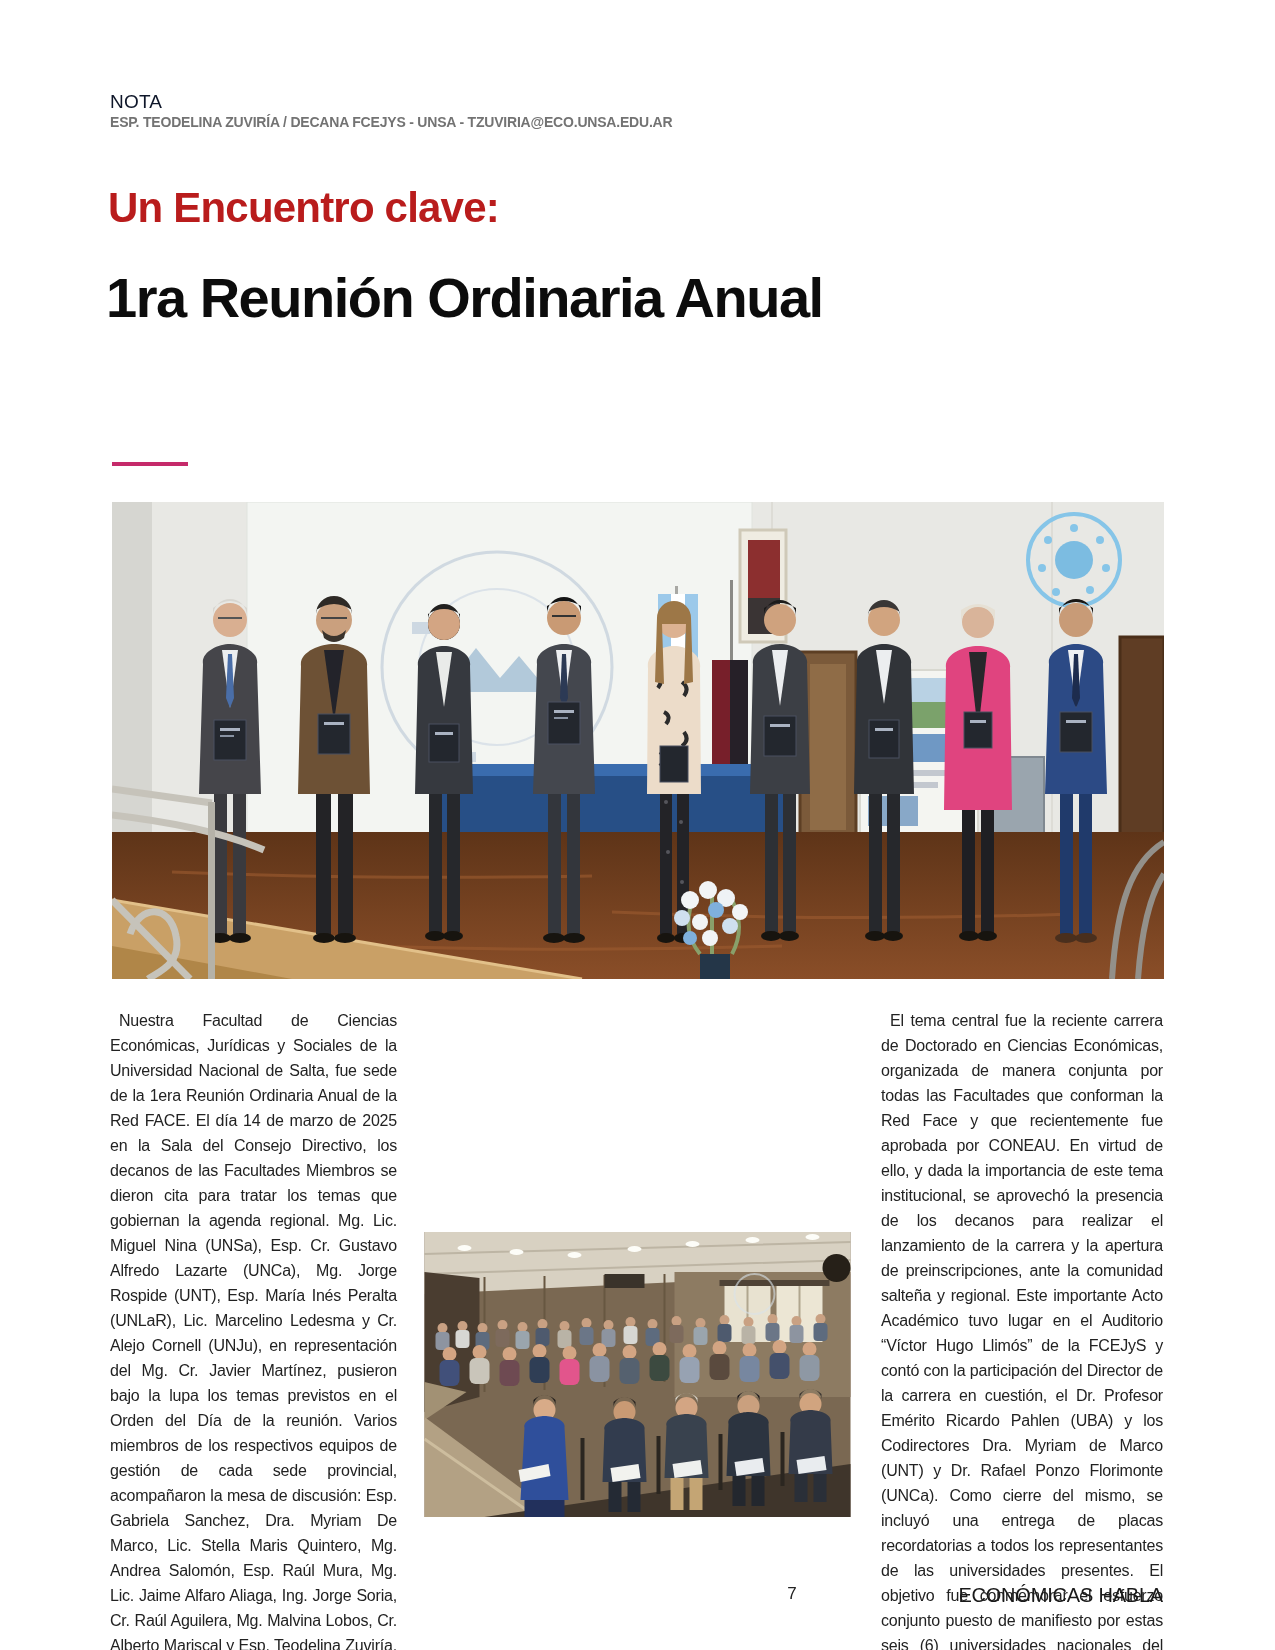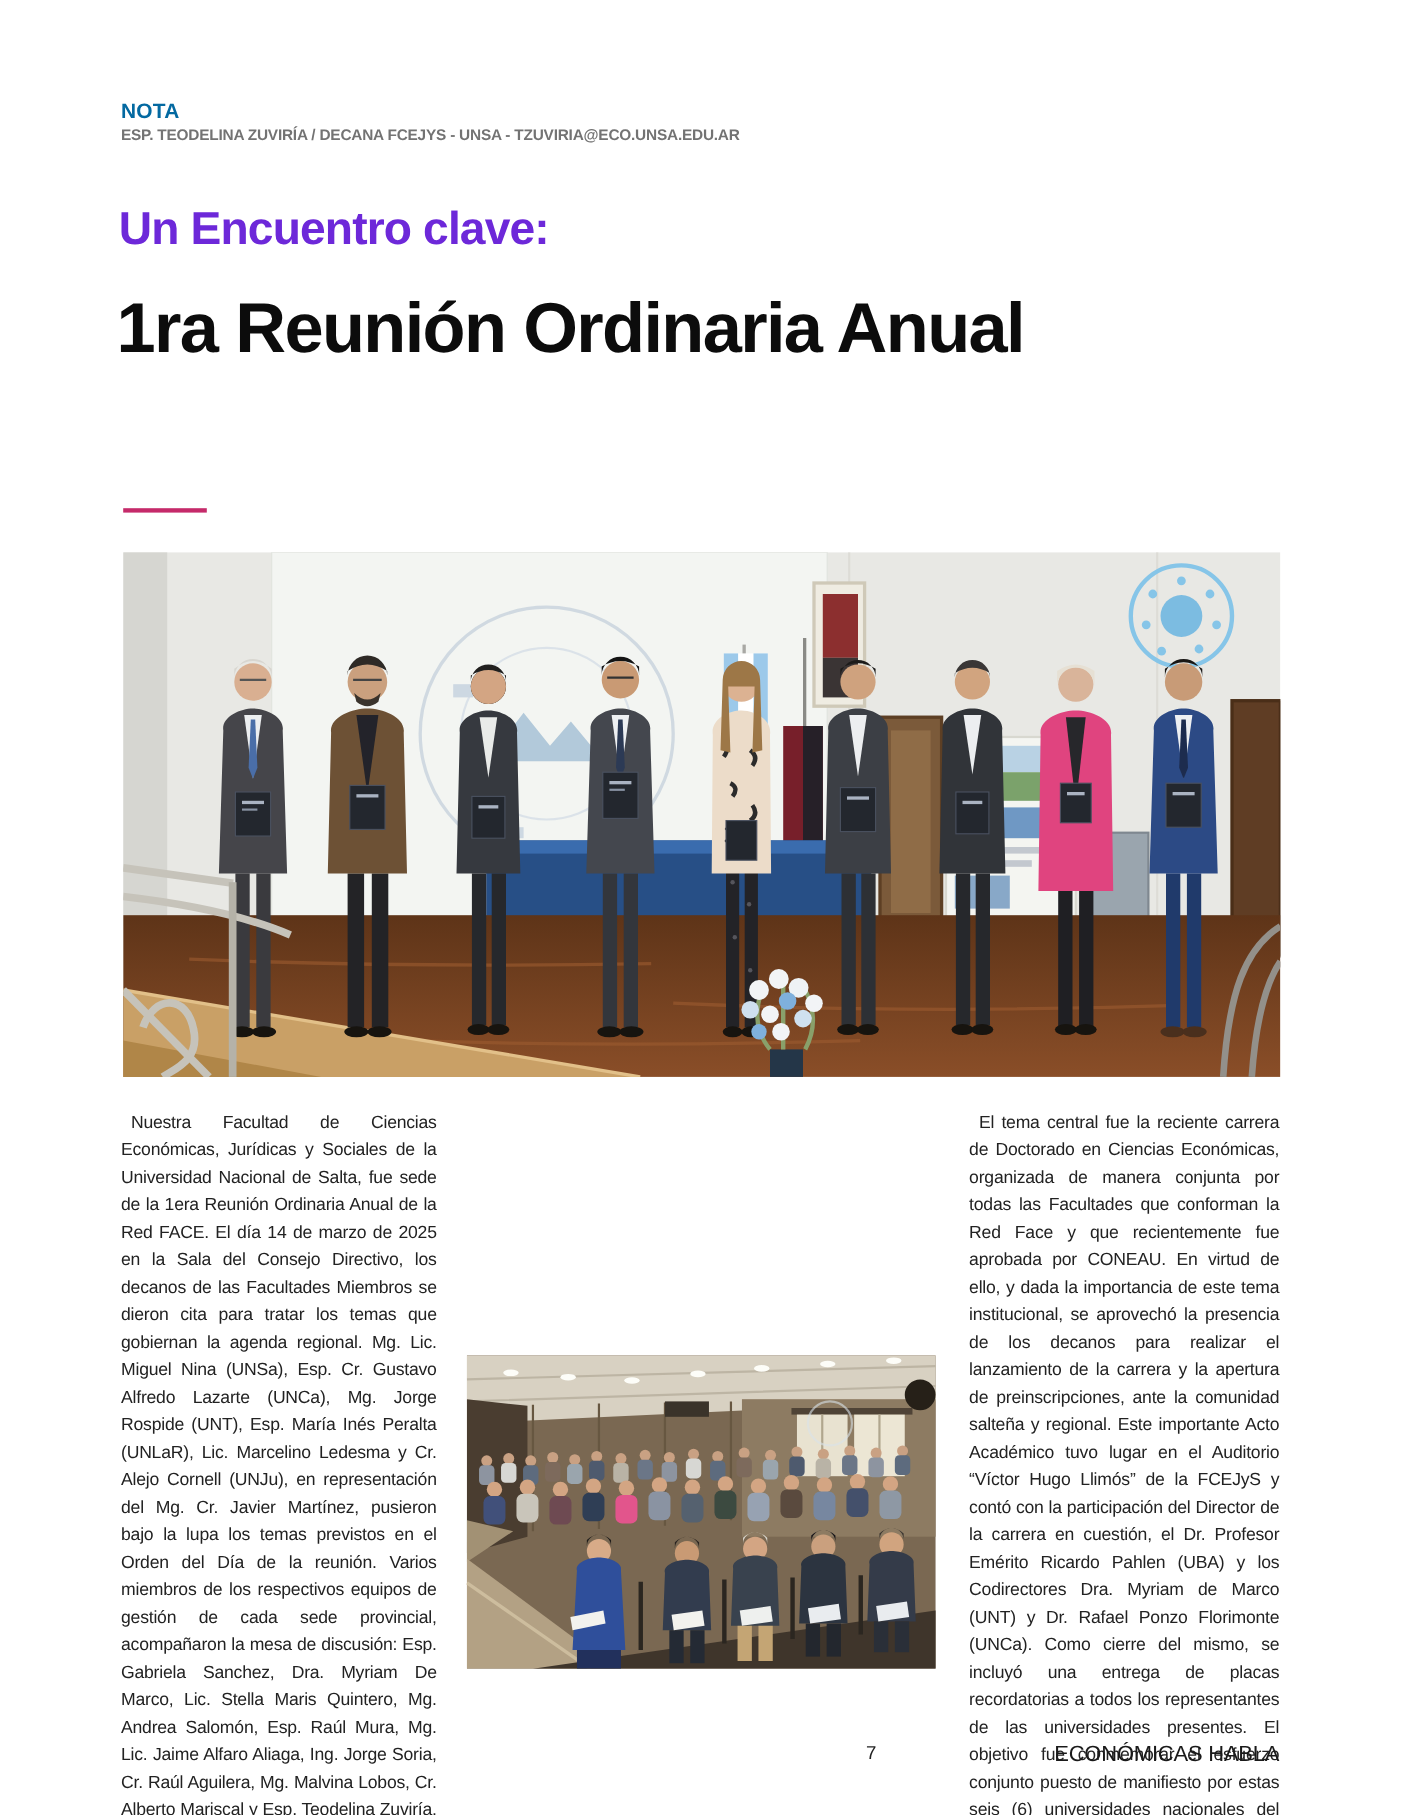--- a/index.html
+++ b/index.html
@@ -2,33 +2,33 @@
 <html><head>
 <meta charset="utf-8">
 <style>
   html,body{margin:0;padding:0;}
   body{
     width:1275px;height:1650px;position:relative;background:#ffffff;
     font-family:"Liberation Sans", sans-serif;color:#1f1f1f;overflow:hidden;
   }
   .abs{position:absolute;}
   .kicker{
-    left:110px;top:91px;font-size:19px;font-weight:700;color:#0369a1;
+    left:110px;top:91px;font-size:19px;font-weight:400;color:#0f172a;
     letter-spacing:.2px;
   }
   .byline{
     left:110px;top:114px;font-size:14px;font-weight:700;color:#737373;
     letter-spacing:-0.2px;
   }
   .title-small{
-    left:108px;top:184px;font-size:42px;font-weight:700;color:#6d28d9;
+    left:108px;top:184px;font-size:42px;font-weight:700;color:#b91c1c;
     letter-spacing:-0.8px;
   }
   .title-big{
-    left:106px;top:254px;font-size:64px;font-weight:700;color:#0c0c0c;
+    left:106px;top:254px;font-size:56px;font-weight:700;color:#0c0c0c;
     letter-spacing:-1.5px;line-height:88px;white-space:nowrap;text-align:center;
   }
   .title-rule{
     left:112px;top:462px;width:76px;height:4px;background:#c52a6a;
   }
   .photo{display:block;}
   .photo-main{left:112px;top:502px;width:1052px;height:477px;}
   .photo-secondary{left:424px;top:1232px;width:427px;height:285px;}
   .col{top:1008px;width:515px;}
   .col-left{left:110px;}

